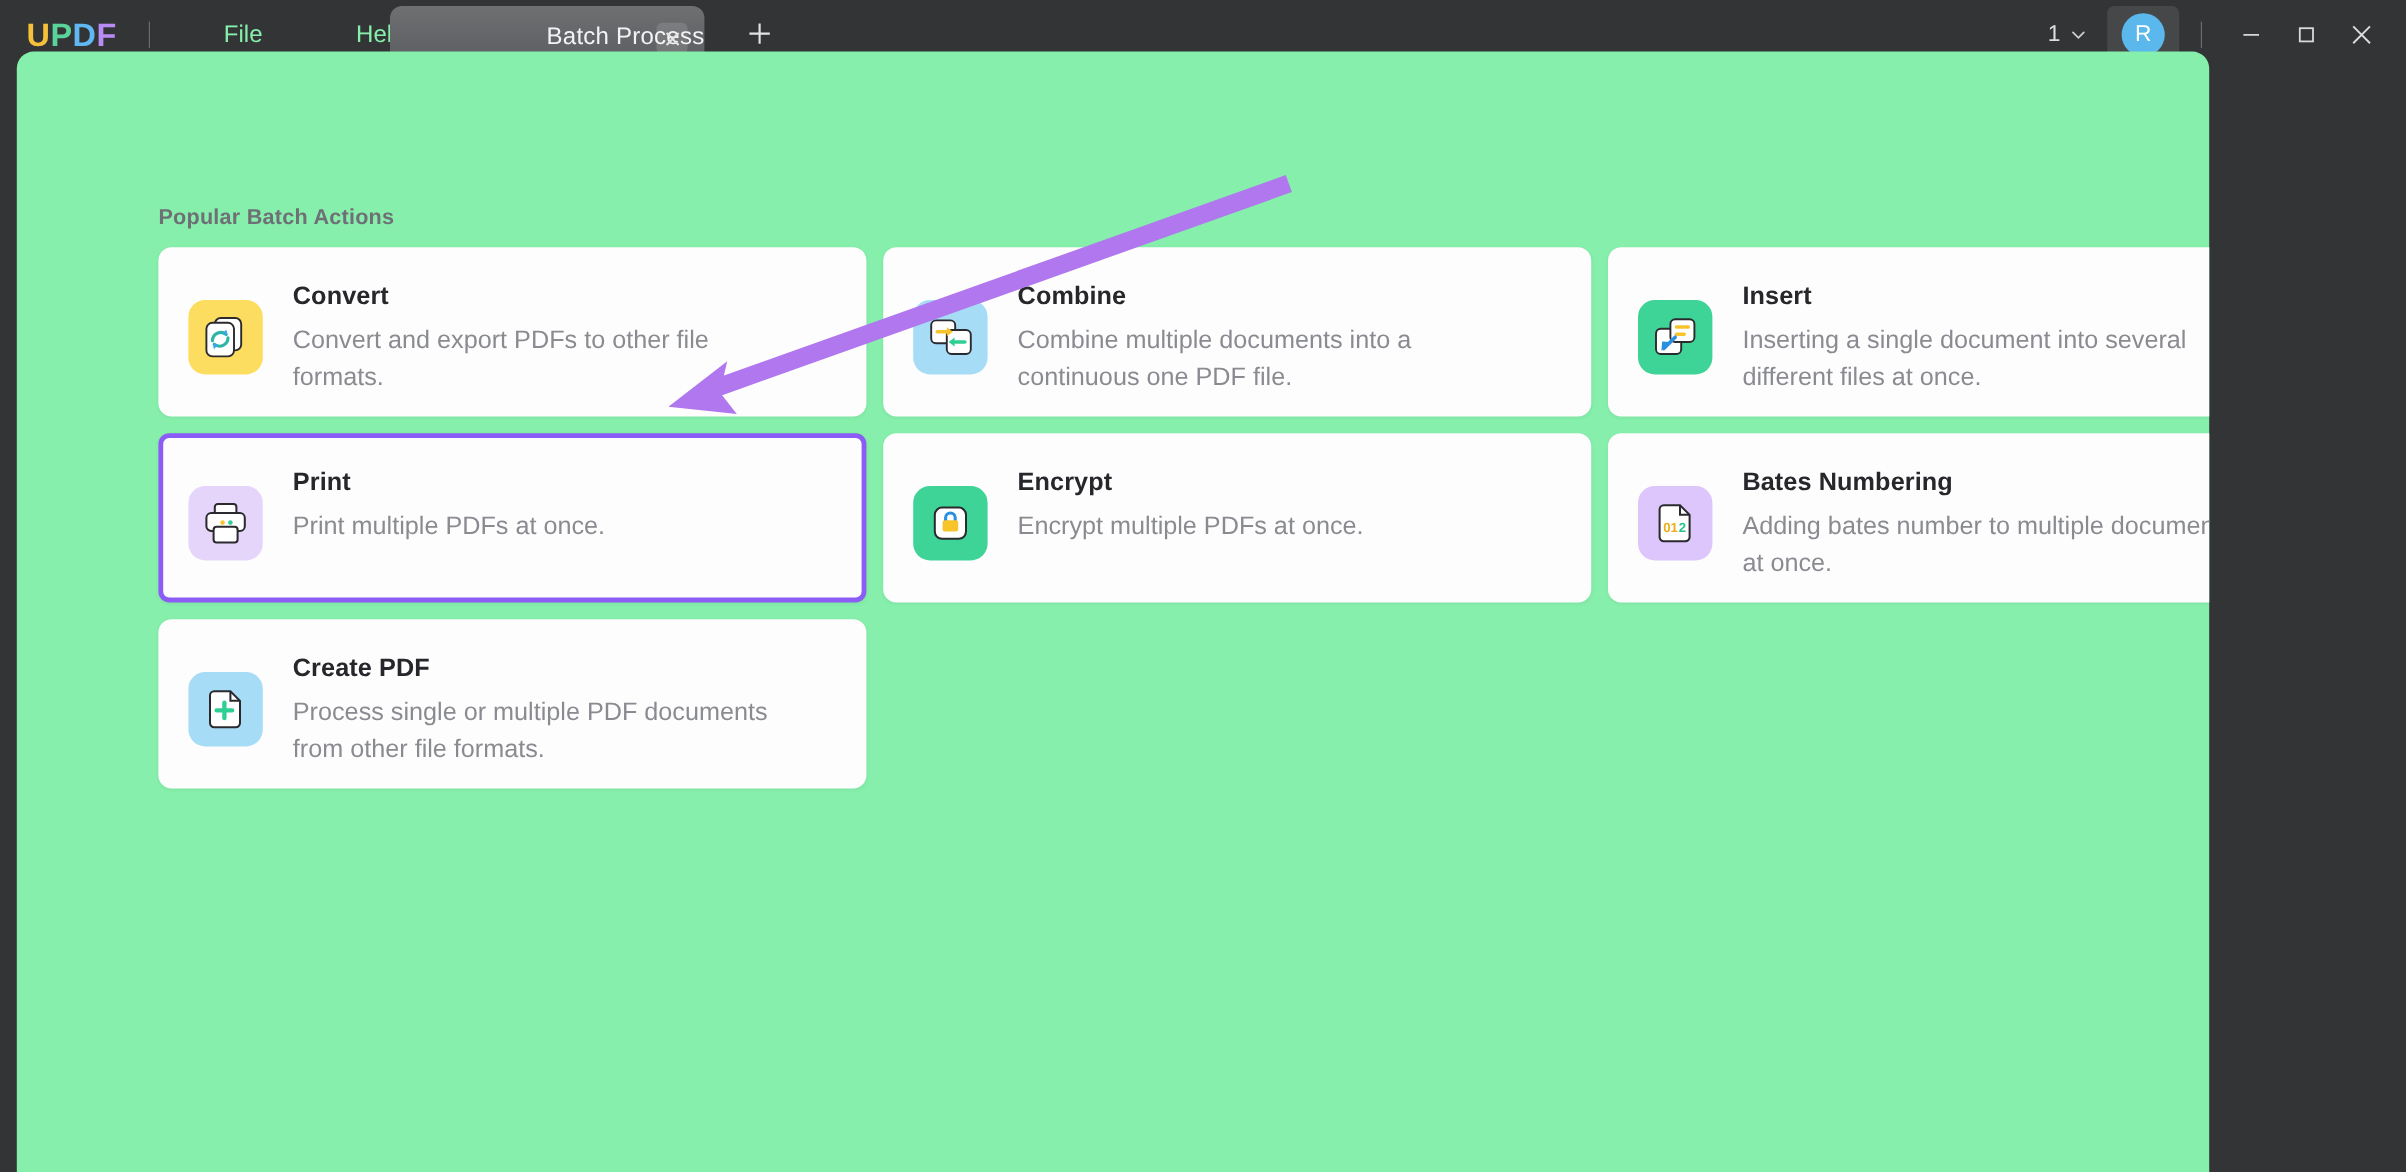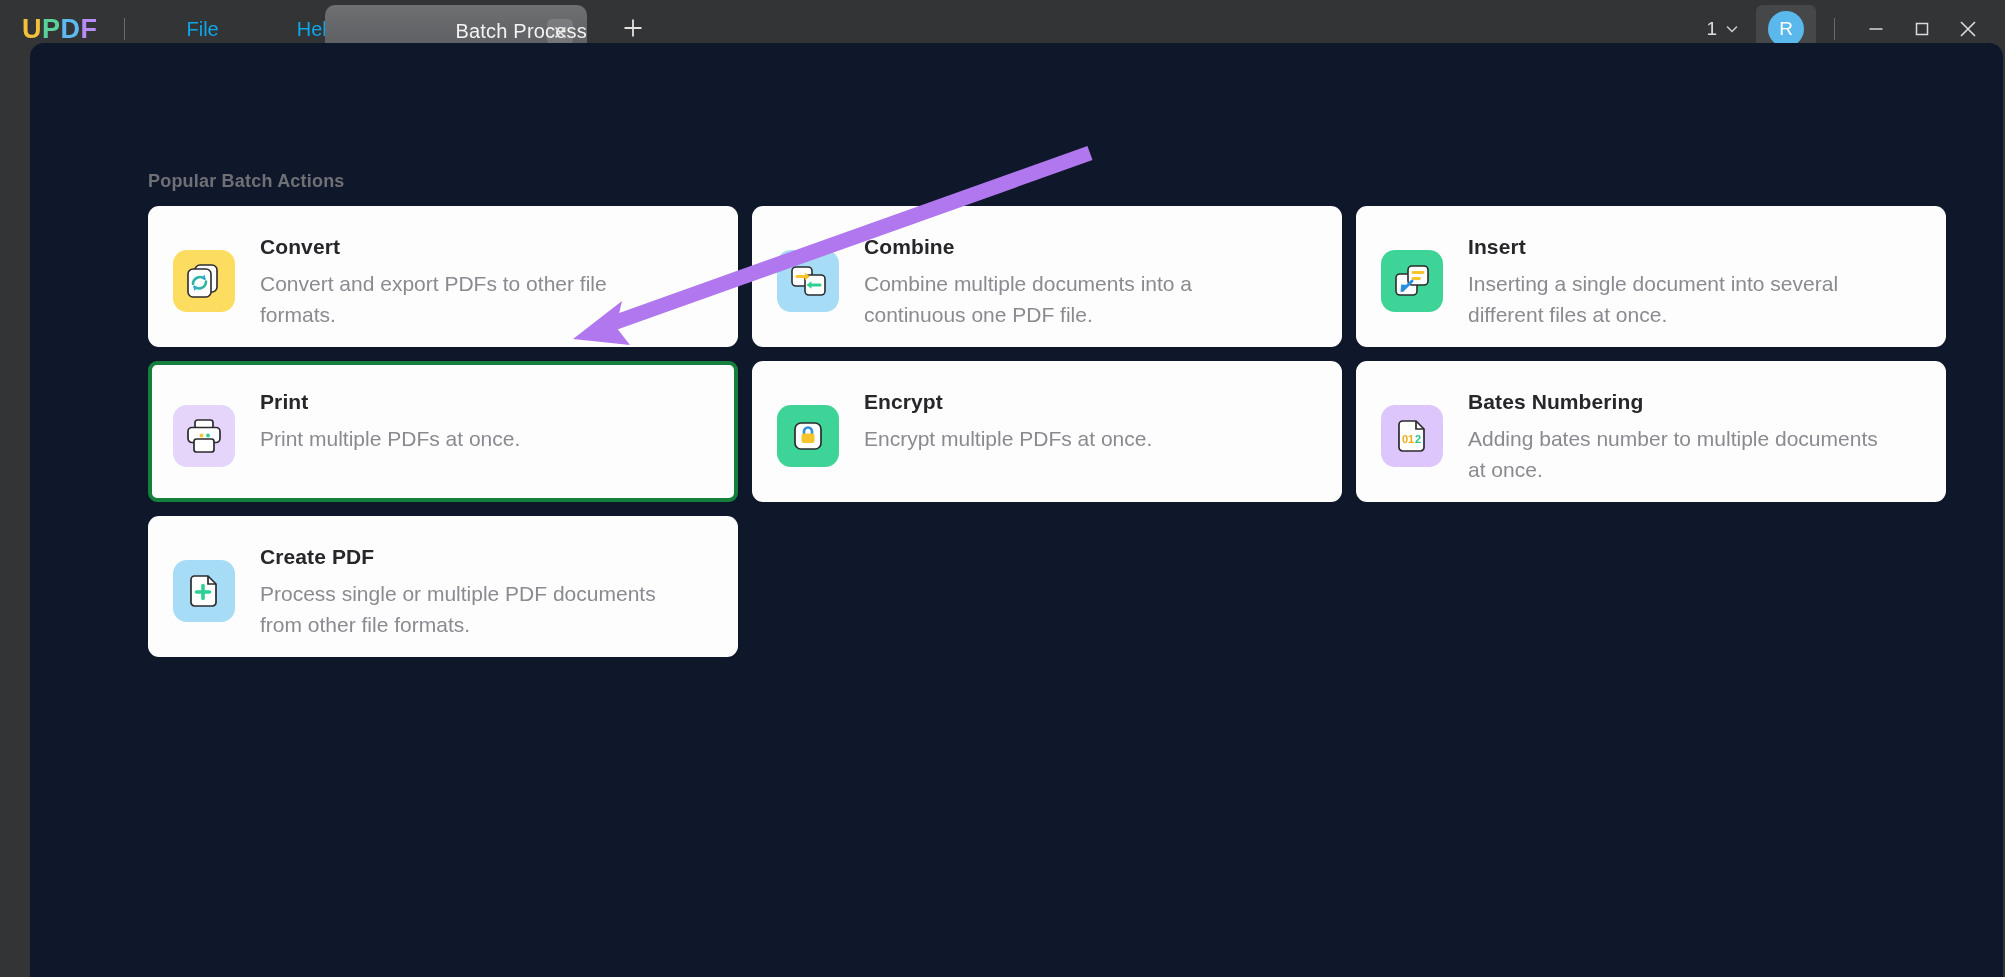--- a/index.html
+++ b/index.html
@@ -25,21 +25,21 @@
   .logo span { display: inline-block; }
   .logo-u { color: #f5c13a; }
   .logo-p { color: #5ad39a; }
   .logo-d { color: #5fb8f0; }
   .logo-f { color: #b98cf5; }
   .tb-divider {
     width: 1px; height: 22px; background: #6a6b6c;
     margin-left: 26px; margin-right: 26px;
   }
   .menu-item {
-    color: #0ea5e9; font-size: 20px; padding: 6px 16px;
+    color: #86efac; font-size: 20px; padding: 6px 16px;
     cursor: default;
   }
   .menu-item.file { margin-left: 20px; }
   .menu-item.help { margin-left: 46px; }
 
   
   .tab {
     position: absolute; left: 325px; top: 5px;
     width: 262px; height: 53px;
     background: linear-gradient(to bottom, #6f7071 0%, #66676a 40%, #5b5c5f 100%);
@@ -82,23 +82,23 @@
   }
   .tb-sep { width: 1px; height: 22px; background: #6a6b6c; margin: 0 18px 0 12px; }
   .win-btn {
     width: 46px; height: 46px;
     display: flex; align-items: center; justify-content: center;
   }
   .win-btn:last-child { margin-right: 14px; }
 
   
   .content {
-    position: absolute; left: 30px; top: 43px;
-    width: 1973px; height: 934px;
-    background: #0f172a;
+    position: absolute; left: 14px; top: 43px;
+    width: 1827px; height: 934px;
+    background: #86efac;
     border-radius: 14px 14px 0 0;
     overflow: hidden;
   }
   .section-title {
     position: absolute; left: 118px; top: 128px;
     font-size: 18px; font-weight: bold; color: #6f7075;
     letter-spacing: 0.2px;
   }
   .grid {
     position: absolute; left: 118px; top: 163px;
@@ -112,21 +112,21 @@
   .card {
     position: relative;
     width: 590px; height: 141px;
     background: #fdfdfd;
     border-radius: 11px;
     box-shadow: 0 1px 3px rgba(30,30,40,0.055);
     display: flex; align-items: flex-start;
     padding: 28px 24px 0 25px;
   }
   .card.highlight {
-    border: 4px solid #15803d;
+    border: 4px solid #8b5cf6;
     border-radius: 9px;
     padding: 24px 20px 0 21px;
   }
   .icon-box {
     flex: 0 0 auto;
     width: 62px; height: 62px; border-radius: 14px;
     display: flex; align-items: center; justify-content: center;
     margin-top: 16px;
   }
   .card-text { margin-left: 25px; padding-top: 1px; }

